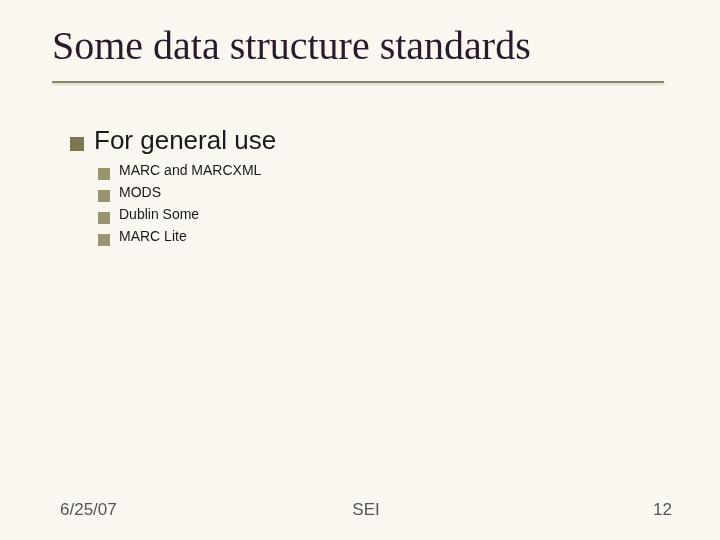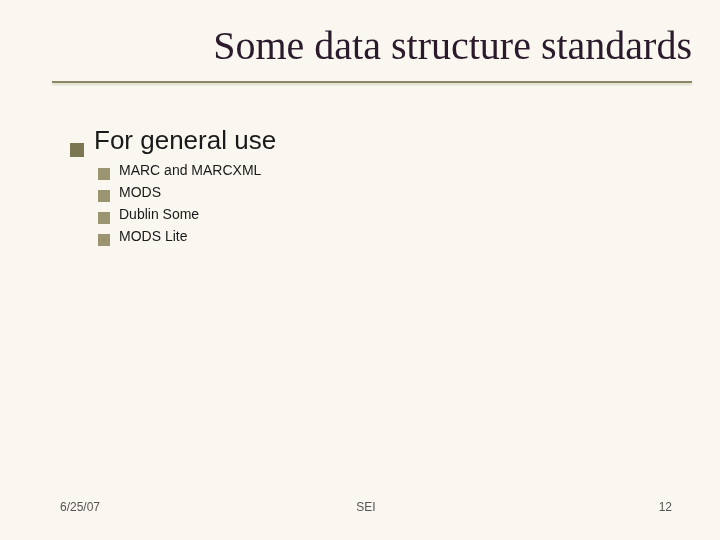--- a/index.html
+++ b/index.html
@@ -15,22 +15,21 @@
   .slide {
     position: relative;
     width: 720px;
     height: 540px;
     box-sizing: border-box;
   }
   .title-wrap {
     position: absolute;
     left: 52px;
     top: 22px;
-    right: 28px;
-    text-align: right;
+    right: 56px;
   }
   .title {
     font-family: "Times New Roman", Times, serif;
     font-size: 40px;
     color: #2b1a2b;
     font-weight: 400;
     margin: 0;
     padding-bottom: 12px;
   }
   .rule {
@@ -40,21 +39,21 @@
     box-shadow: 0 2px 2px rgba(200,196,170,0.6);
   }
   .body {
     position: absolute;
     left: 70px;
     top: 118px;
     right: 60px;
   }
   .lvl1 {
     display: flex;
-    align-items: flex-end;
+    align-items: center;
     margin: 6px 0 4px 0;
   }
   .lvl1 .sq {
     width: 14px;
     height: 14px;
     background: #7c7752;
     margin-top: 7px;
     margin-right: 10px;
     flex: 0 0 auto;
   }
@@ -78,21 +77,21 @@
   .lvl2 .txt {
     font-size: 14px;
     line-height: 1.3;
   }
   .footer {
     position: absolute;
     left: 0;
     right: 0;
     bottom: 22px;
     height: 18px;
-    font-size: 12px;
+    font-size: 17px;
     color: #555;
   }
   .footer .date {
     position: absolute;
     left: 60px;
   }
   .footer .center {
     position: absolute;
     left: 12px;
     right: 0;
@@ -127,21 +126,21 @@
       <div class="sq"></div>
       <div class="txt">MODS</div>
     </div>
     <div class="lvl2">
       <div class="sq"></div>
       <div class="txt">Dublin Some</div>
     </div>
 
     <div class="lvl2">
       <div class="sq"></div>
-      <div class="txt">MODS Lite</div>
+      <div class="txt">MARC Lite</div>
     </div>
 
   </div>
 
   <div class="footer">
     <div class="date">6/25/07</div>
     <div class="center">SEI</div>
     <div class="num">12</div>
   </div>
 

